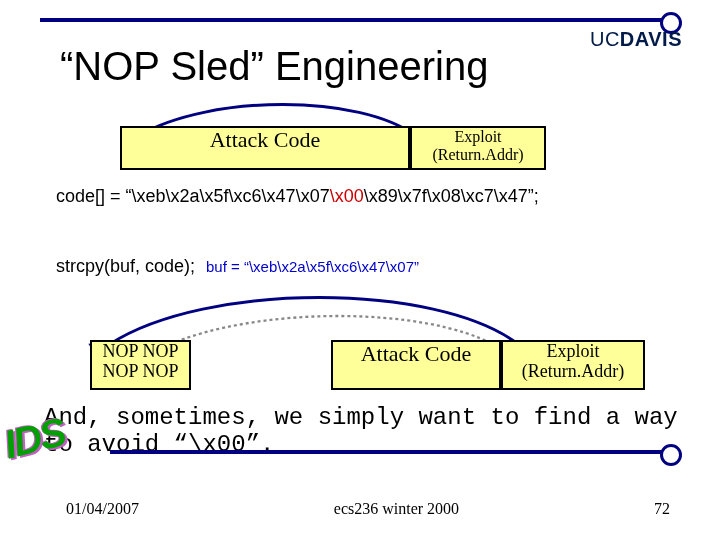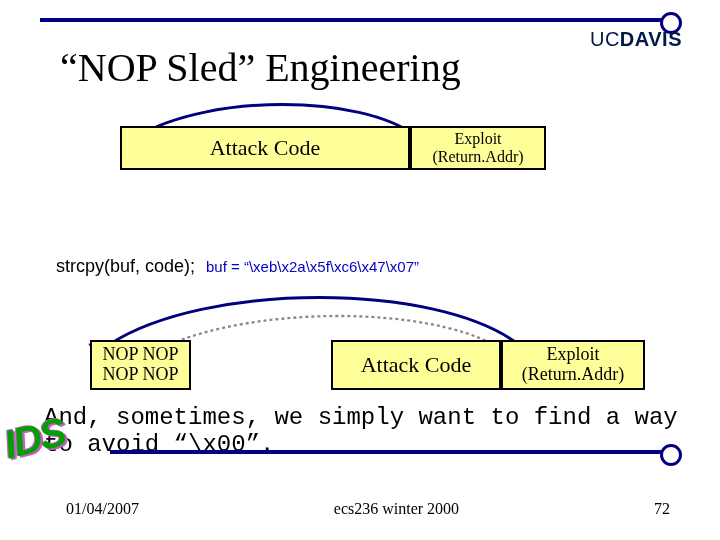--- a/index.html
+++ b/index.html
@@ -42,33 +42,33 @@
     letter-spacing: 0.5px;
     color: #001a49;
   }
   .logo .uc { font-weight: 400; }
   .logo .davis { font-weight: 900; }
   .title {
     position: absolute;
     left: 60px; top: 44px;
     font-size: 40px;
     color: #000;
-    font-family: Liberation Serif, serif;
+    font-family: Liberation Sans, sans-serif;
   }
   
   .row1 {
     position: absolute;
     left: 120px; top: 126px;
     display: flex;
     align-items: stretch;
   }
   .box {
     border: 2px solid #000;
     display: flex;
-    align-items: center;
+    align-items: flex-start;
     justify-content: center;
     text-align: center;
     font-family: "Times New Roman", serif;
     line-height: 1.1;
   }
   .yellow { background: #ffff99; }
   .attack1 { width: 290px; height: 44px; font-size: 22px; }
   .exploit1 { width: 136px; height: 44px; font-size: 16px; }
   
   .arc1 {
@@ -192,20 +192,23 @@
       <span>Attack Code</span>
     </div>
     <div class="box yellow exploit1">
       <div>
         <div>Exploit</div>
         <div>(Return.Addr)</div>
       </div>
     </div>
   </div>
 
+  <div class="codeline1">
+    <span>code[] = “\xeb\x2a\x5f\xc6\x47\x07</span><span class="red">\x00</span><span>\x89\x7f\x08\xc7\x47”;</span>
+  </div>
   <div class="codeline2">strcpy(buf, code);</div>
 
   <div class="bufline">buf = “\xeb\x2a\x5f\xc6\x47\x07”</div>
 
   <svg class="arc2svg" viewBox="0 0 440 70">
     <defs>
       <marker id="ah2" markerWidth="10" markerHeight="10" refX="2" refY="5" orient="auto">
         <path d="M8,1 L1,5 L8,9 Z" fill="#000080"></path>
       </marker>
       <marker id="ah3" markerWidth="10" markerHeight="10" refX="2" refY="5" orient="auto">

